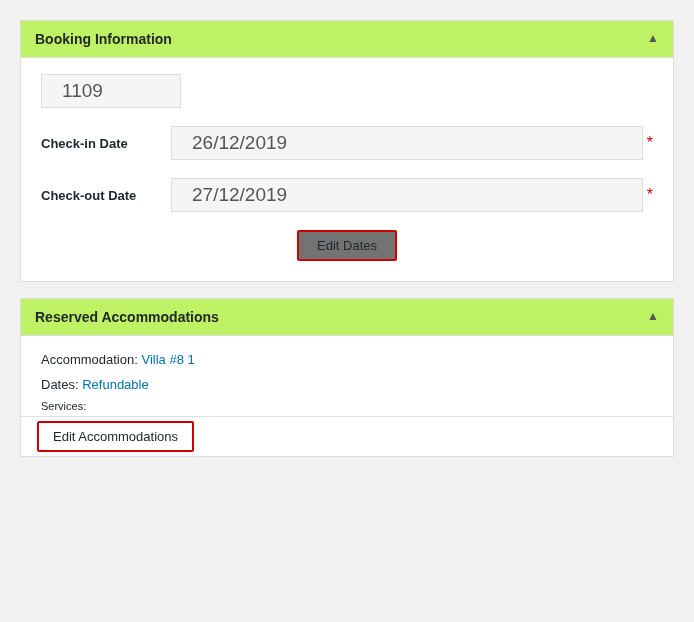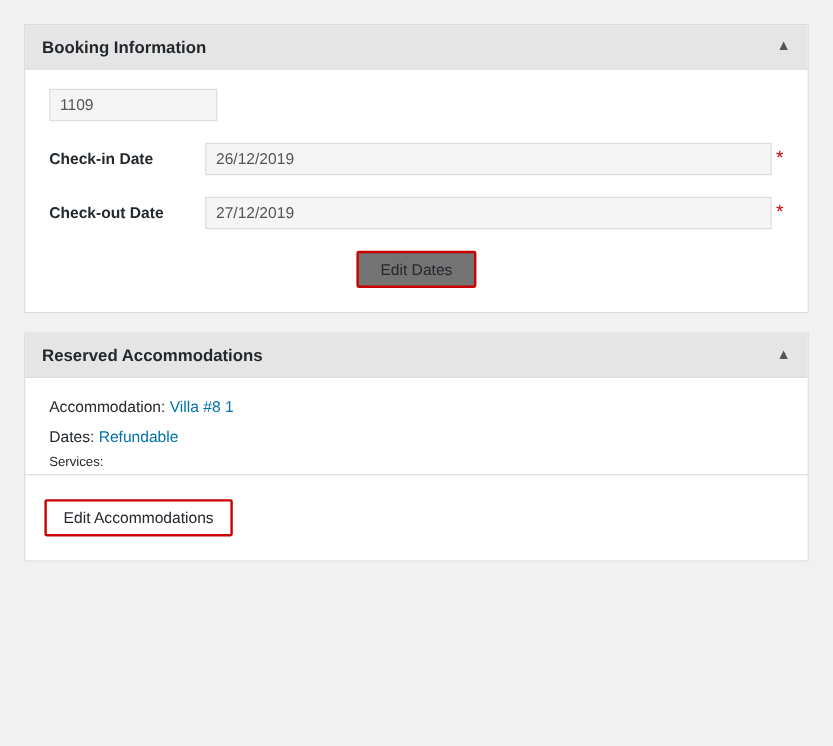--- a/index.html
+++ b/index.html
@@ -20,21 +20,21 @@
     .panel {
       background: #fff;
       border: 1px solid #ddd;
       margin-bottom: 16px;
     }
     .panel-header {
       display: flex;
       justify-content: space-between;
       padding: 10px 14px;
       border-bottom: 1px solid #ddd;
-      background: #e5e5e5;
+      background: #bef264;
     }
     .panel-title {
       font-size: 14px;
       font-weight: bold;
       color: #23282d;
     }
     .panel-collapse-icon {
       color: #555;
       font-size: 12px;
     }
@@ -53,24 +53,24 @@
       color: #23282d;
       flex-shrink: 0;
     }
     .form-input-wrapper {
       flex: 1;
       display: flex;
       align-items: center;
     }
     .form-input {
       width: 100%;
-      padding: 5px 8px;
+      padding: 5px 20px;
       border: 1px solid #ddd;
       background: #f5f5f5;
-      font-size: 13px;
+      font-size: 19px;
       color: #555;
       outline: none;
     }
     .form-input-id {
       width: 140px;
     }
     .required-star {
       color: #c00;
       margin-left: 4px;
       font-size: 16px;
@@ -125,21 +125,21 @@
     .services-list li {
       margin-bottom: 3px;
       font-size: 13px;
     }
     .services-list li a {
       color: #0073aa;
       text-decoration: none;
     }
     .panel-footer {
       border-top: 1px solid #ddd;
-      padding: 20px 16px;
+      padding: 4px 16px;
     }
     .btn-edit-accommodations {
       padding: 6px 14px;
       background: #fff;
       border: 2px solid #c00;
       color: #23282d;
       font-size: 13px;
       cursor: pointer;
       border-radius: 2px;
     }

